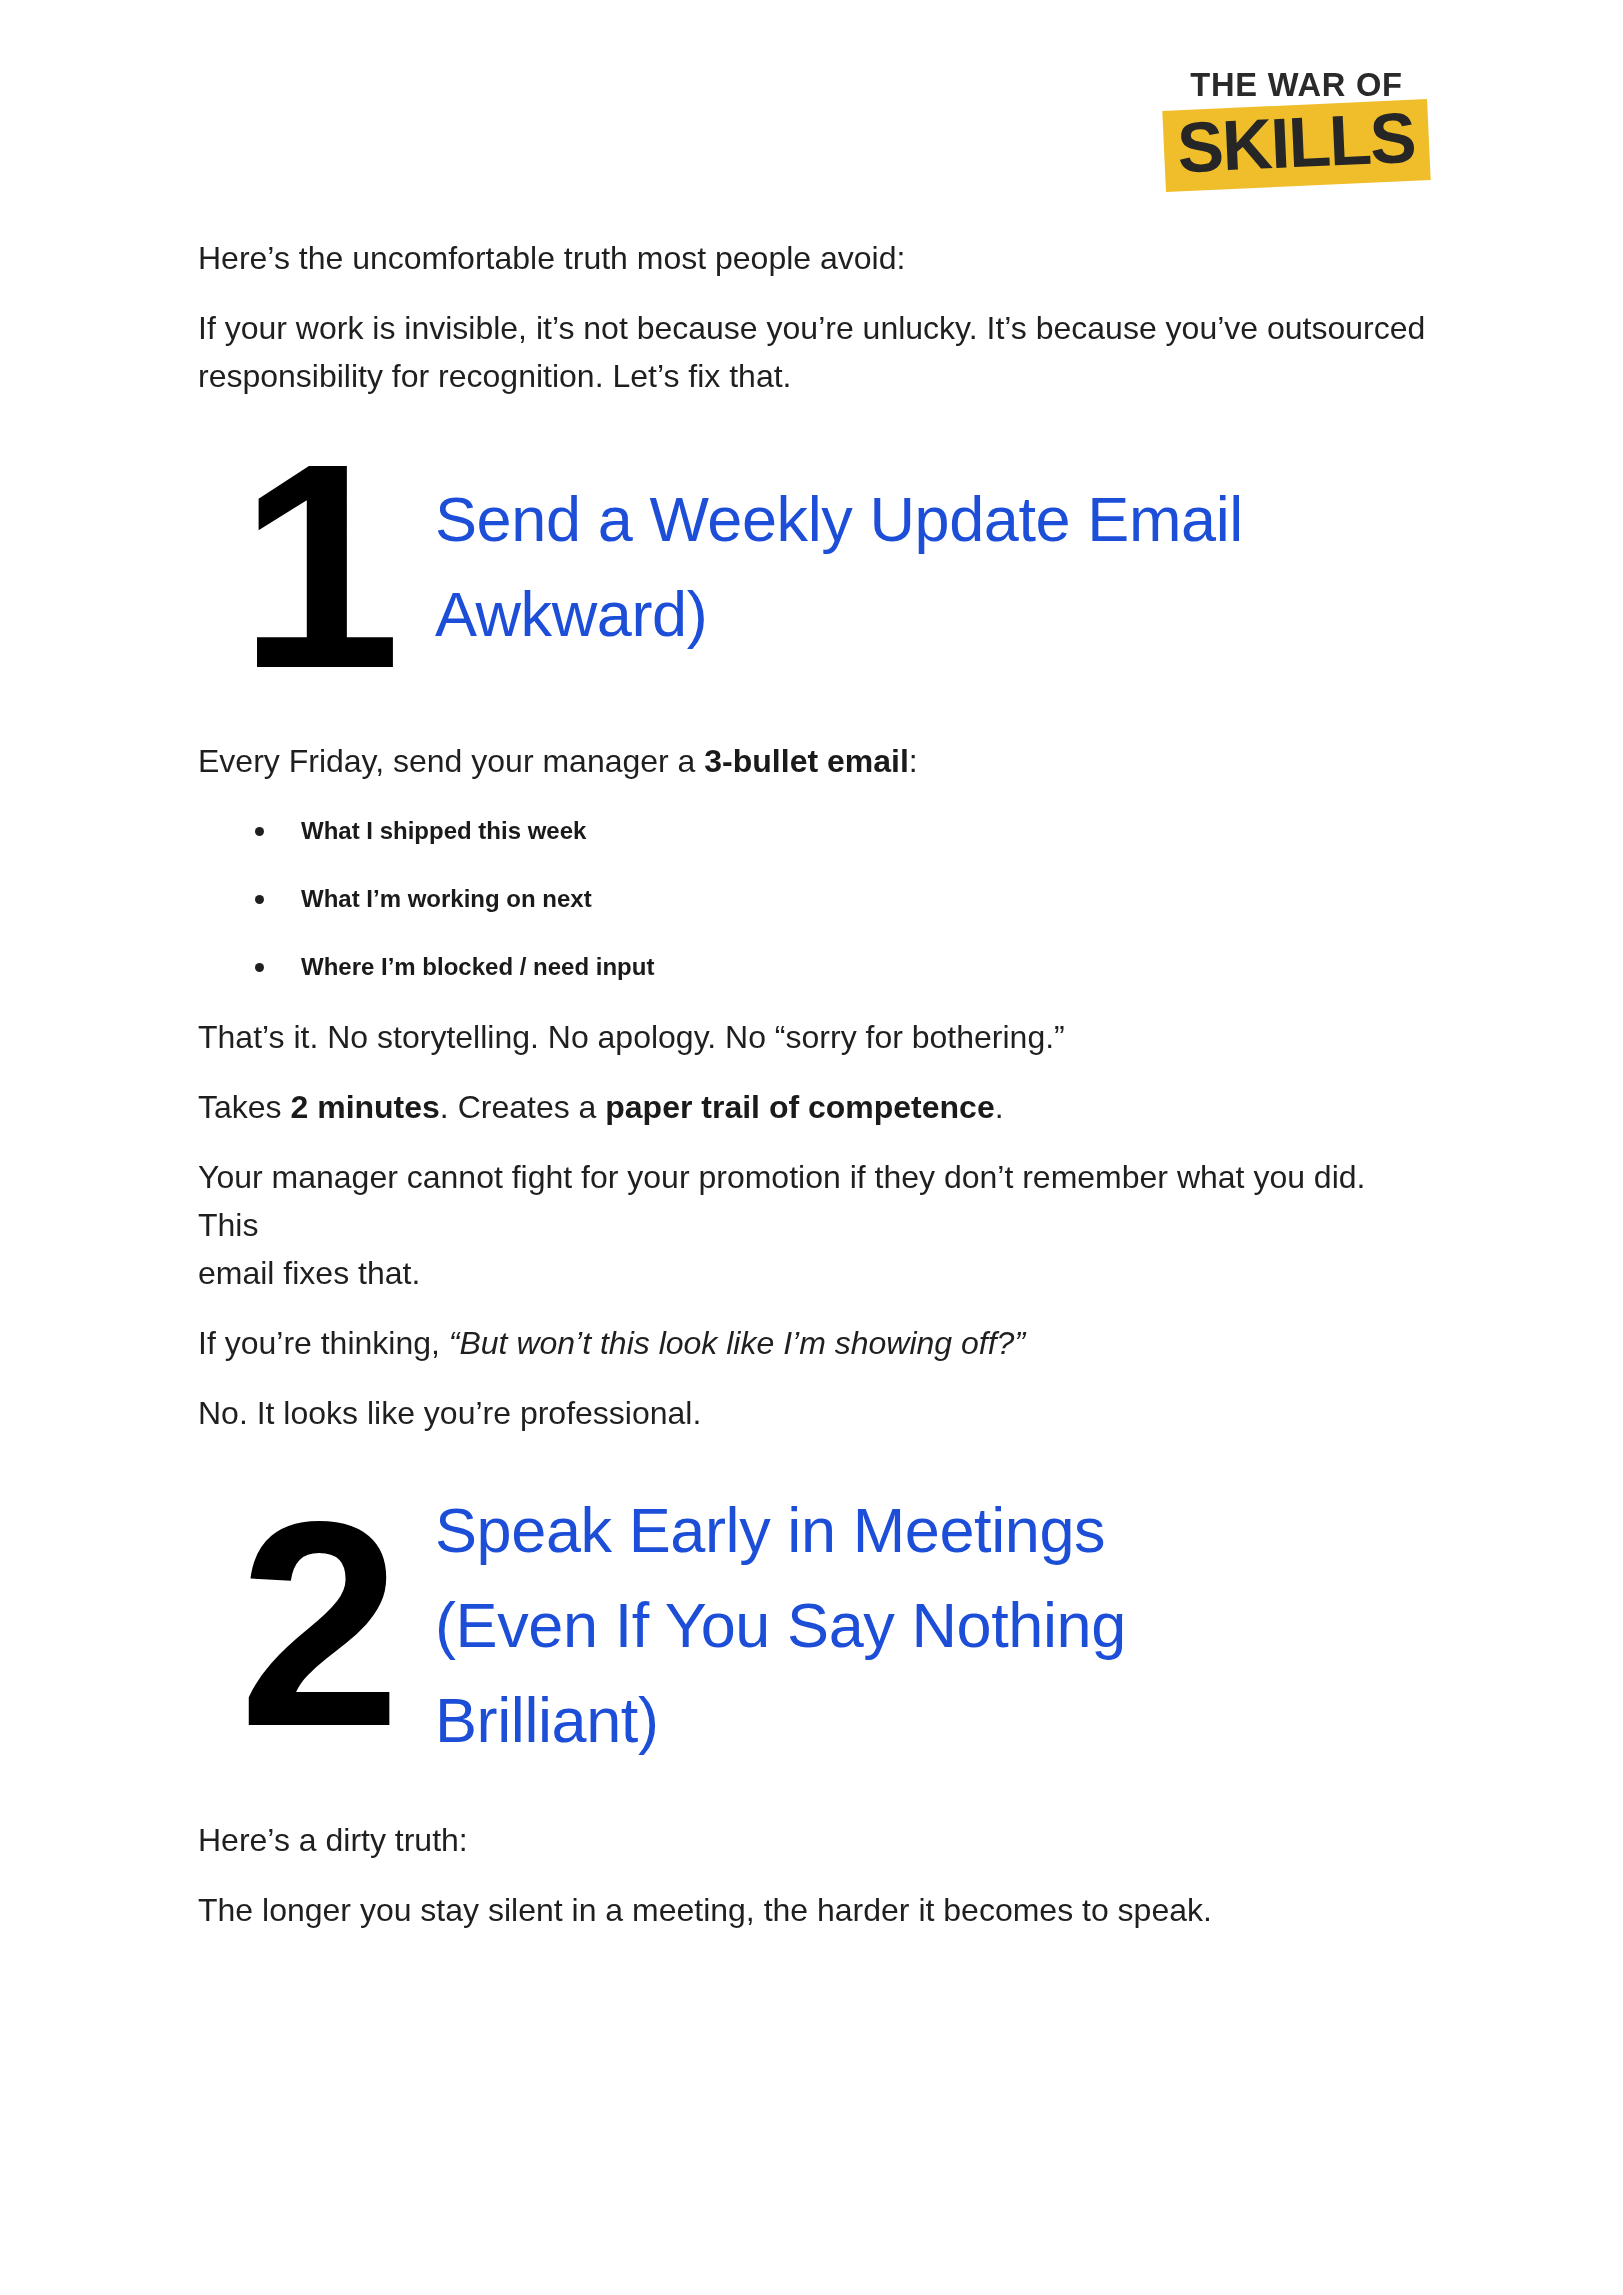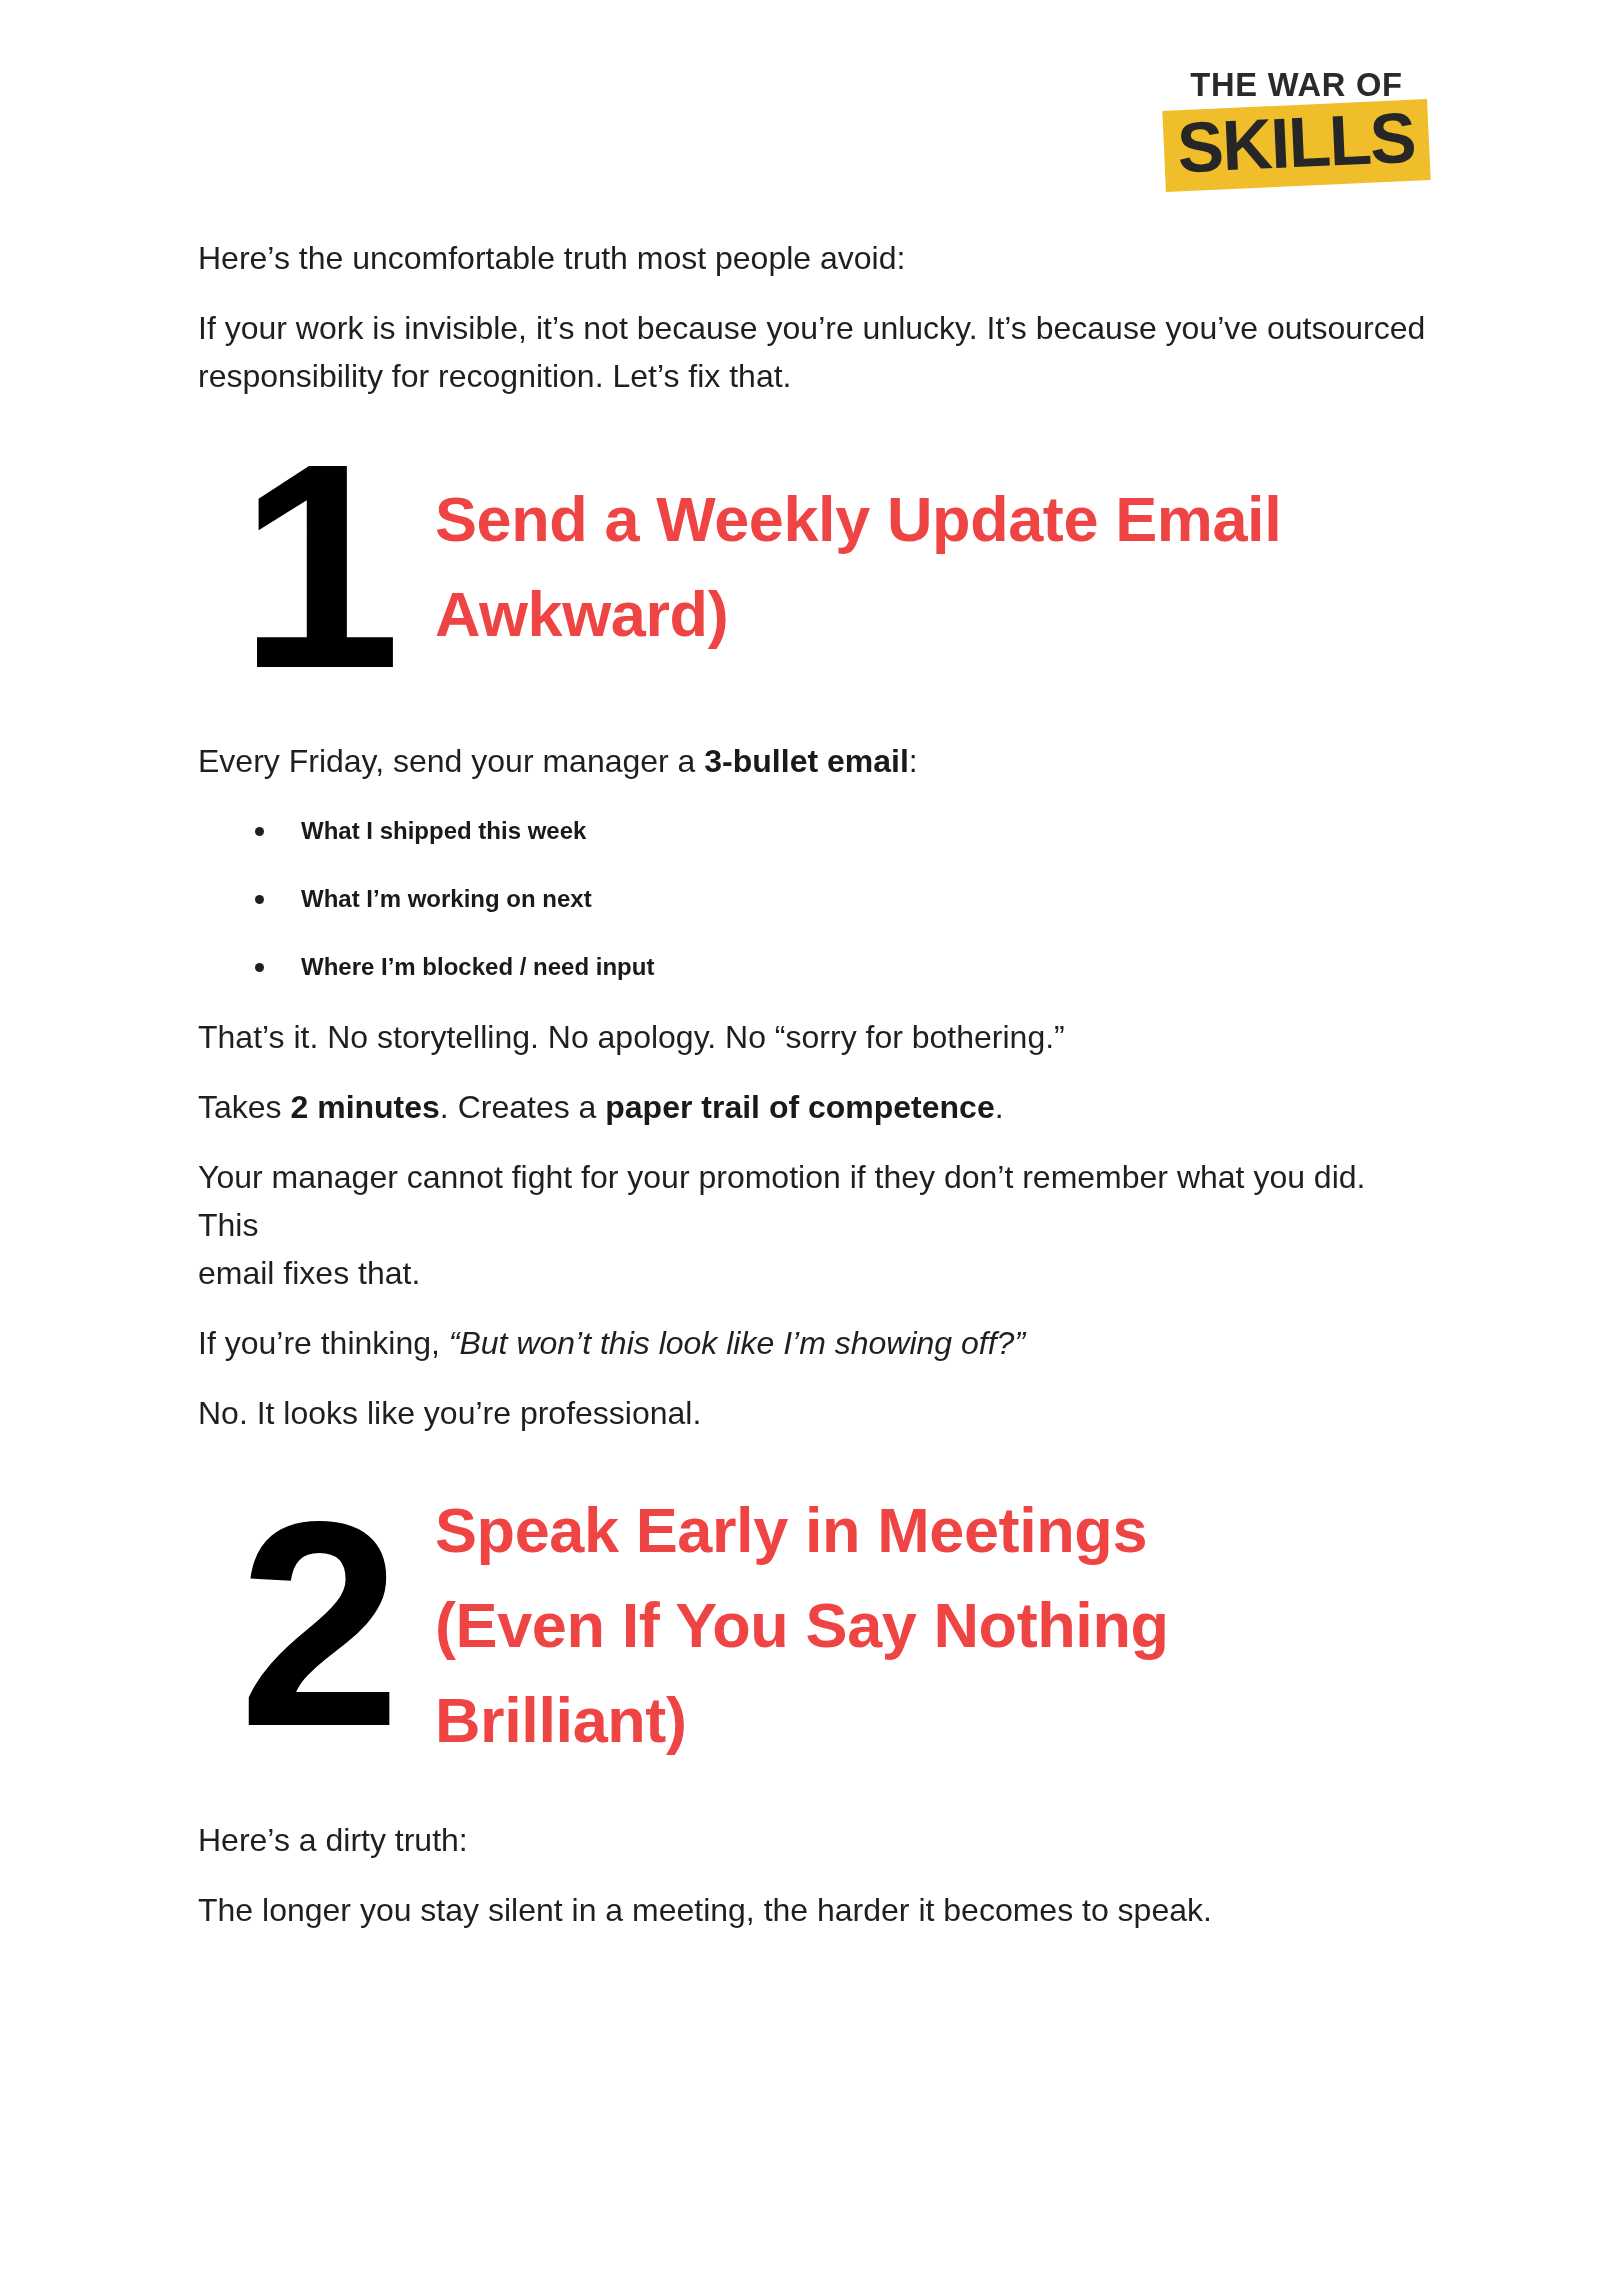--- a/index.html
+++ b/index.html
@@ -73,23 +73,23 @@
     width: 237px;
     font-size: 292px;
     font-weight: 700;
     line-height: 0.8;
     color: #000000;
     text-align: center;
     letter-spacing: -6.7px;
   }
   .section-title {
     font-size: 63px;
-    font-weight: 700;
+    font-weight: 400;
     line-height: 95px;
-    color: #ef4444;
+    color: #1d4ed8;
     letter-spacing: -0.4px;
   }
 
   
   ul.bullets {
     list-style: none;
     margin: 0 0 22px 0;
     padding: 0 0 0 57px;
   }
   ul.bullets li {

